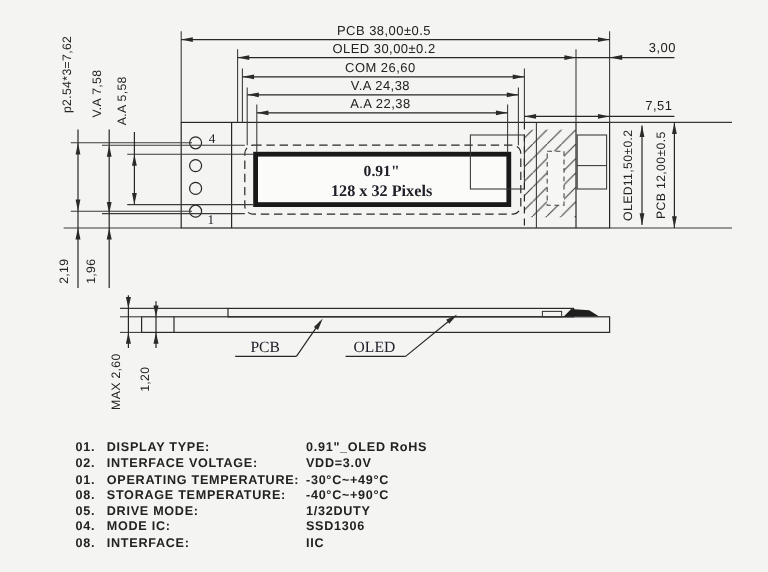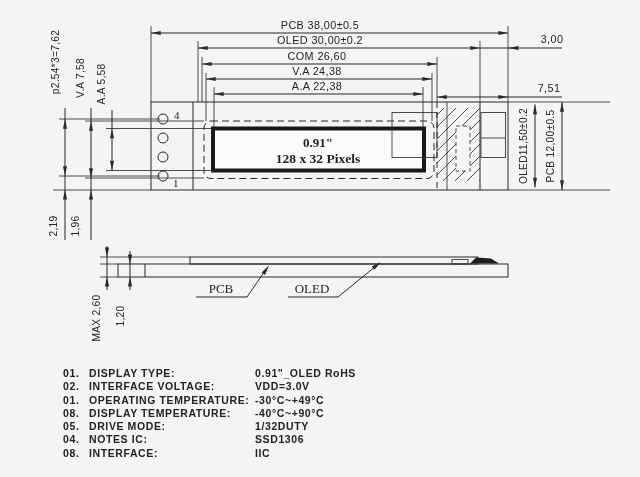--- a/index.html
+++ b/index.html
@@ -175,31 +175,31 @@
     <span class="note-label">INTERFACE VOLTAGE:</span>
     <span class="note-value">VDD=3.0V</span>
   </div>
   <div class="note-row">
     <span class="note-no">01.</span>
     <span class="note-label">OPERATING TEMPERATURE:</span>
     <span class="note-value">-30°C~+49°C</span>
   </div>
   <div class="note-row">
     <span class="note-no">08.</span>
-    <span class="note-label">DISPLAY TEMPERATURE:</span>
+    <span class="note-label">STORAGE TEMPERATURE:</span>
     <span class="note-value">-40°C~+90°C</span>
   </div>
   <div class="note-row">
     <span class="note-no">05.</span>
     <span class="note-label">DRIVE MODE:</span>
     <span class="note-value">1/32DUTY</span>
   </div>
   <div class="note-row">
     <span class="note-no">04.</span>
-    <span class="note-label">NOTES IC:</span>
+    <span class="note-label">MODE IC:</span>
     <span class="note-value">SSD1306</span>
   </div>
   <div class="note-row">
     <span class="note-no">08.</span>
     <span class="note-label">INTERFACE:</span>
     <span class="note-value">IIC</span>
   </div>
 </div>
 </div>
 

